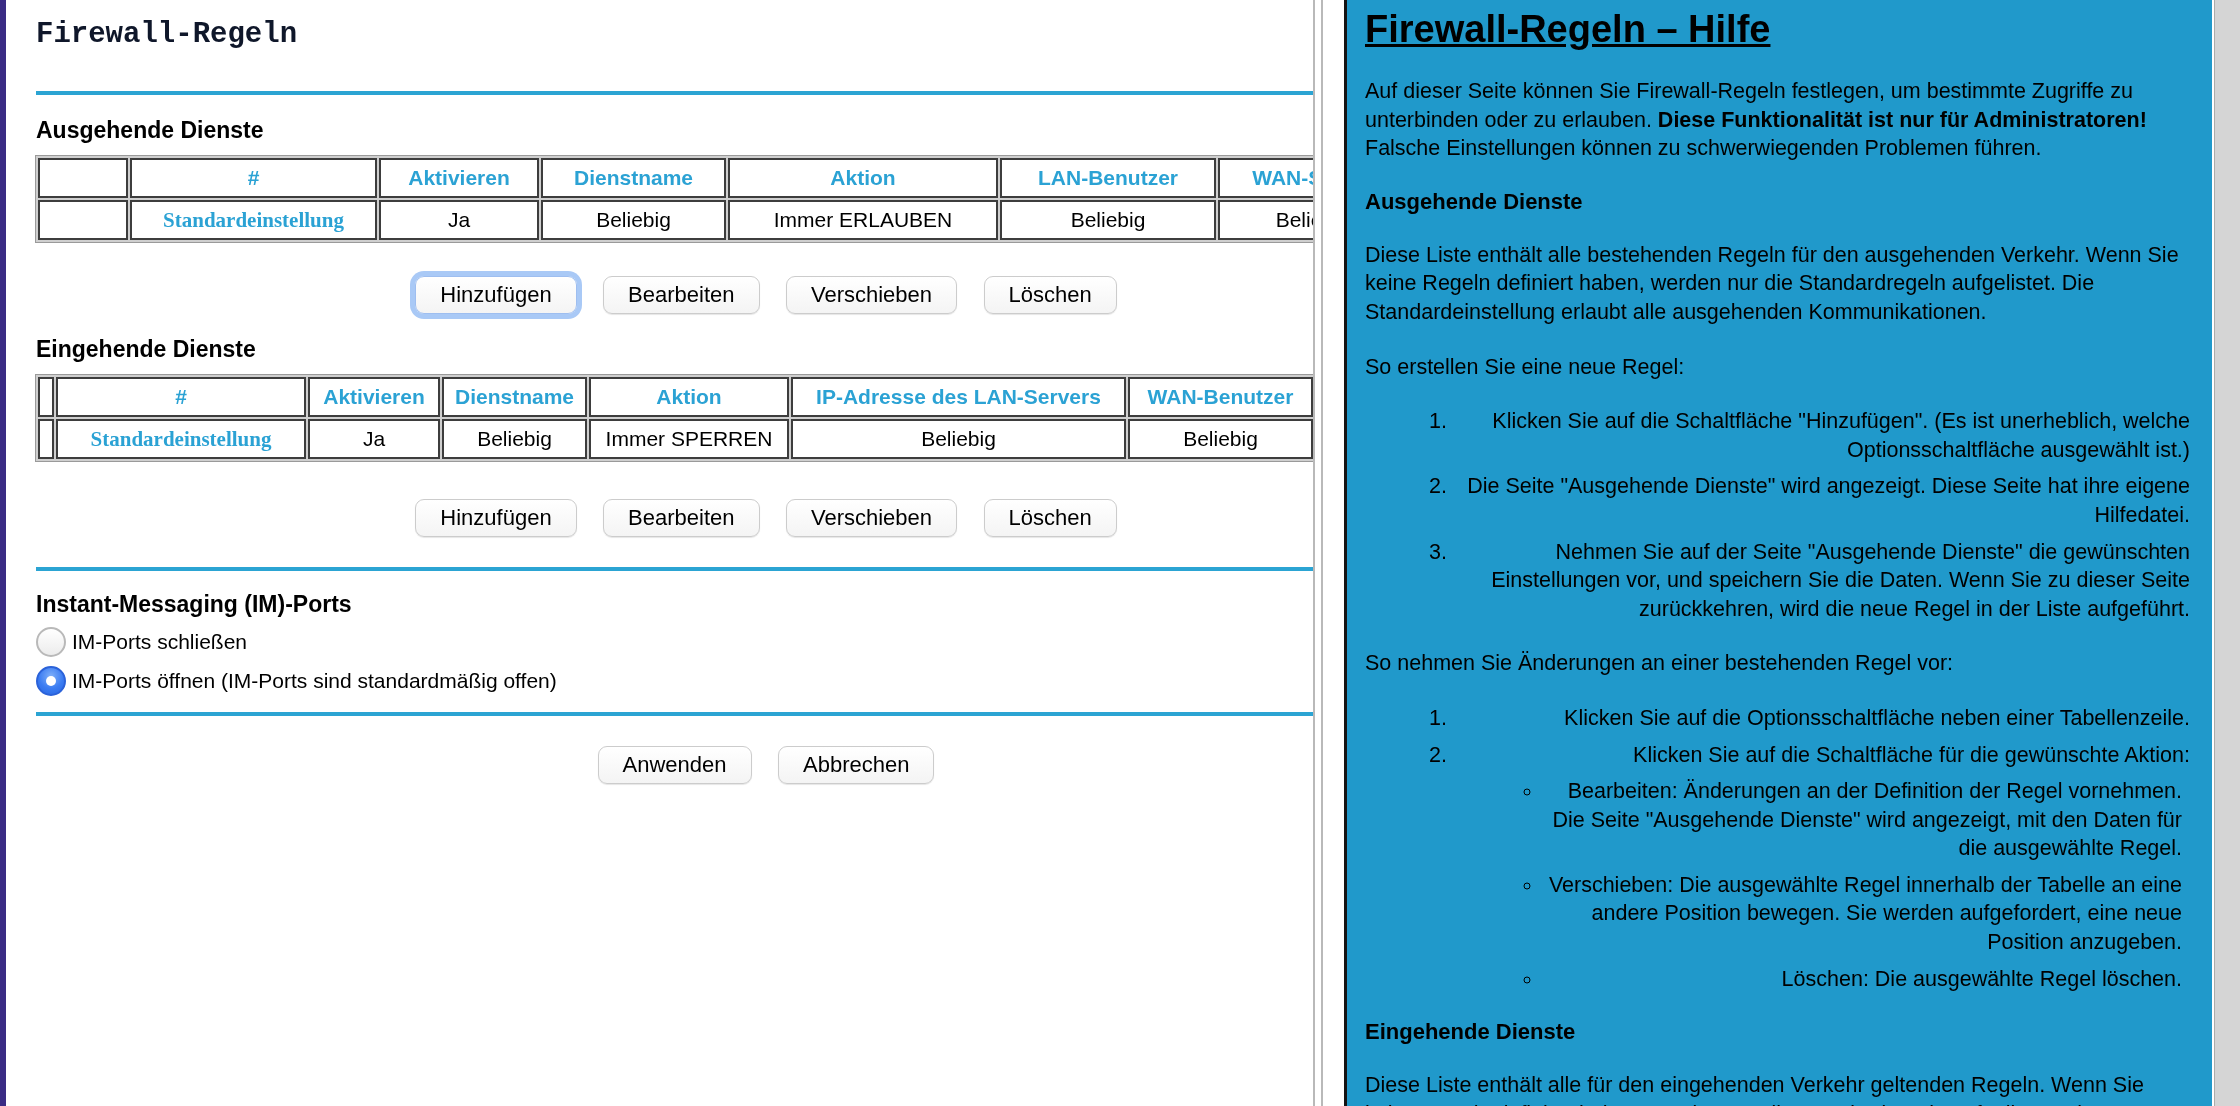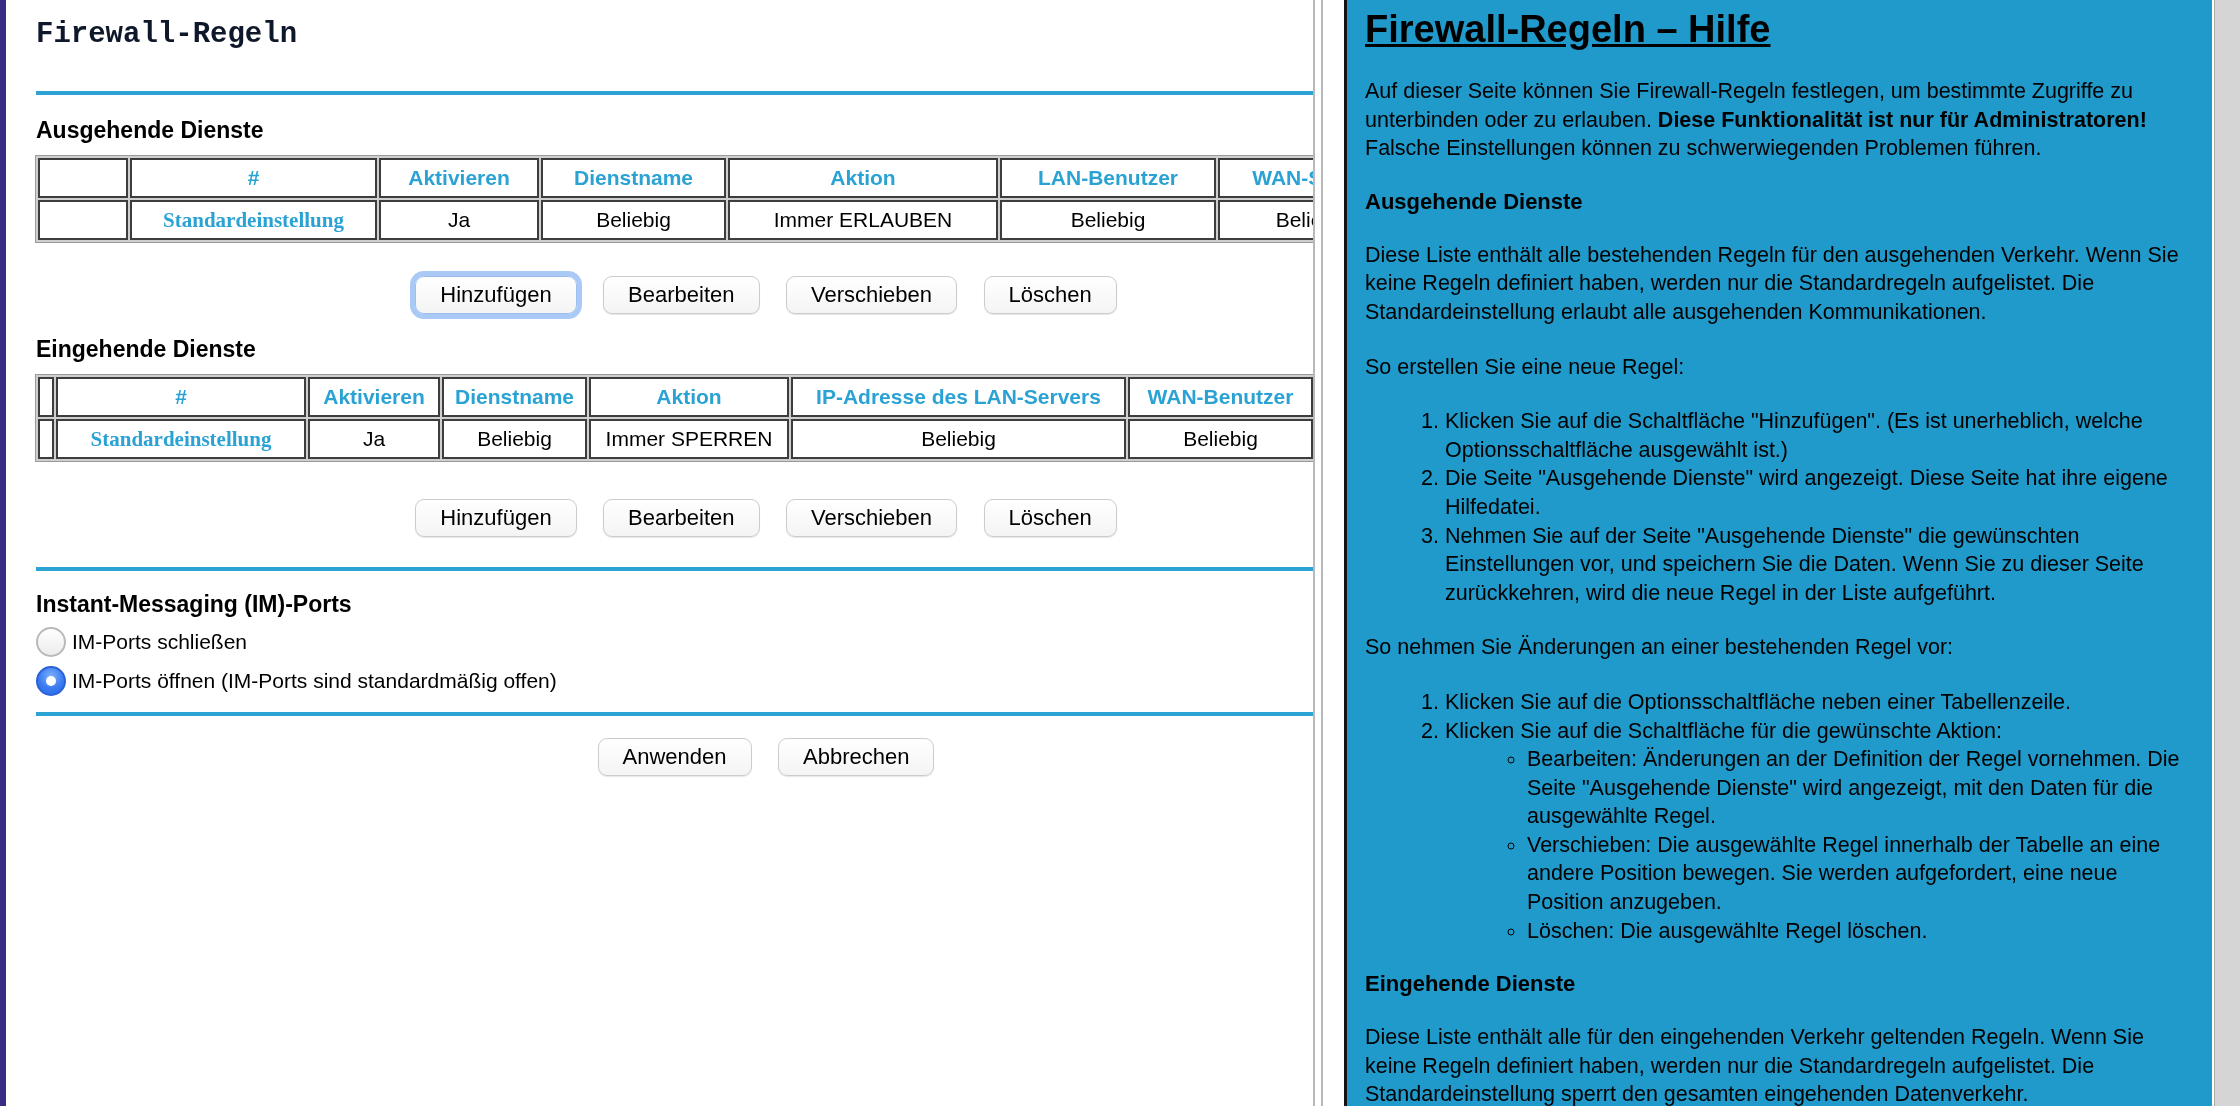--- a/index.html
+++ b/index.html
@@ -34,21 +34,21 @@
   table.rules td, table.rules th {
     border: 2px solid #3D3D3D; background: #fff; text-align: center;
     height: 40px; padding: 0 6px; font-size: 21px; white-space: nowrap; overflow: hidden;
   }
   table.rules th { color: #2BA2D4; font-weight: bold; }
   .rule-link { color: #2BA2D4; font-weight: bold; font-family: Liberation Serif, serif; }
 
   .btn-row { width: 1460px; text-align: center; }
   .btn-row-1 { margin-top: 34px; }
   .btn-row-2 { margin-top: 38px; }
-  .btn-row-3 { margin-top: 22px; }
+  .btn-row-3 { margin-top: 30px; }
   button.mac-btn {
     font-family: "Liberation Sans", sans-serif; font-size: 22px; color: #000;
     background: linear-gradient(#ffffff, #f4f4f4);
     border: 1.5px solid #cccccc; border-radius: 9px;
     padding: 4px 24px; margin: 0 11px; height: 38px;
     box-shadow: 0 1px 1px rgba(0,0,0,0.10);
   }
   button.mac-btn.focused {
     box-shadow: 0 0 0 5px #A9C9F6;
     border-color: #9EBEF0;
@@ -84,21 +84,21 @@
   
   .help-panel {
     position: absolute; left: 1344px; top: 0; width: 868px; height: 1106px;
     background: #2099CB; border-left: 3px solid #141414;
     padding: 4px 14px 0 18px; overflow: hidden; color: #000;
   }
   .help-panel h1 { font-size: 38px; font-weight: bold; margin: 4px 0 0 0; text-decoration: underline; }
   .help-panel p, .help-panel ol { font-size: 21.5px; line-height: 1.33; margin: 26px 0; }
   .help-panel h3 { font-size: 22px; font-weight: bold; margin: 26px 0; }
   .help-panel ol { padding-left: 80px; }
-  .help-panel ol li { margin: 0; }
+  .help-panel ol li { margin: 8px; text-align: right; }
   .help-panel ul.sub {
     list-style-type: circle; padding-left: 82px; margin: 0;
     font-size: 21.5px; line-height: 1.33;
   }
   .bold-inline { font-weight: bold; margin-top: 46px; }
 
   .right-scrollbar {
     position: absolute; left: 2212px; top: 0; width: 28px; height: 1106px;
     background: #D5D5D5; border-left: 2px solid #ffffff;
     box-shadow: inset 1px 0 0 #ababab;

